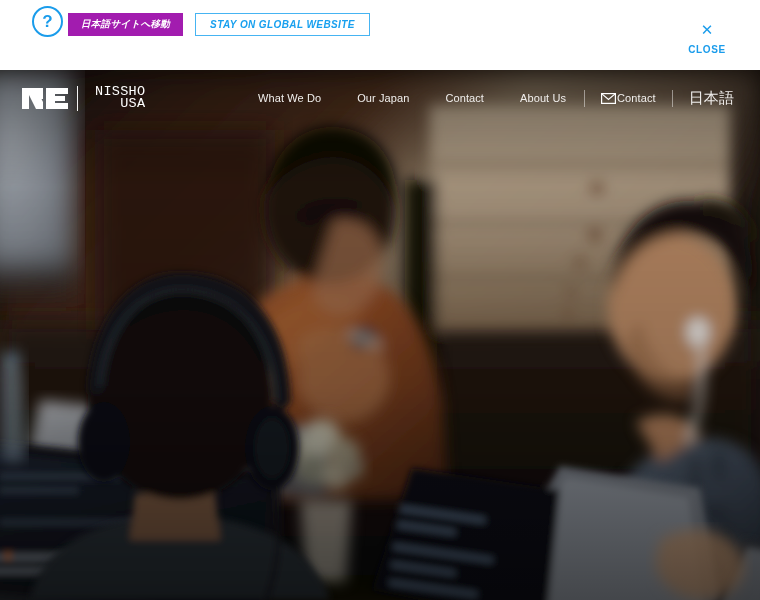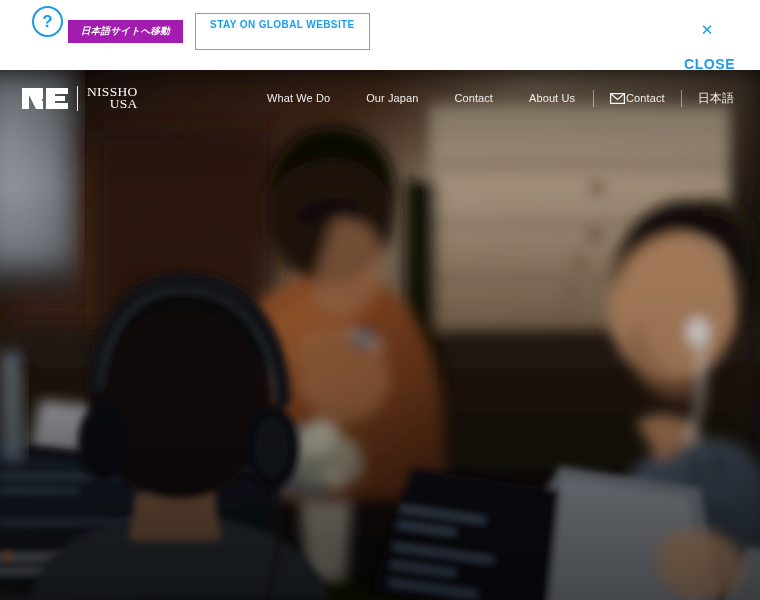--- a/index.html
+++ b/index.html
@@ -62,39 +62,40 @@
     white-space: nowrap;
     font-family: "Liberation Sans", sans-serif;
     font-style: italic;
   }
   .btn-global {
     background: #ffffff;
     color: #18a0ef;
     border: 1px solid #46b4f2;
     font-size: 10px;
     font-weight: bold;
-    padding: 6px 14px 19px;
+    padding: 6px 14px 5px;
     line-height: 10px;
     letter-spacing: 0.4px;
     cursor: pointer;
     white-space: nowrap;
     font-family: "Liberation Sans", sans-serif;
+    font-style: italic;
   }
   .close-box {
     position: absolute; right: 30px; top: 22px;
     width: 46px; text-align: center;
     cursor: pointer; color: #1a9ceb;
   }
   .close-x {
     font-size: 15px; line-height: 15px; font-weight: 500;
     color: #1a9ceb;
   }
   .close-label {
-    font-size: 14px; font-weight: bold; letter-spacing: 0.6px;
-    margin-top: 19px; color: #1a9ceb;
+    font-size: 10px; font-weight: bold; letter-spacing: 0.6px;
+    margin-top: 7px; color: #1a9ceb;
   }
 
   
   .hero {
     position: absolute; top: 70px; left: 0;
     width: 760px; height: 530px;
     overflow: hidden;
     background: #0c0a09;
   }
   .hero-photo { position: absolute; inset: 0; overflow: hidden; }
@@ -114,22 +115,23 @@
     z-index: 30;
   }
   .logo {
     display: flex; align-items: center; gap: 9px;
     margin-left: 22px; cursor: pointer;
   }
   .logo-mark { width: 46px; height: 21px; }
   .logo-sep { width: 1px; height: 25px; background: #ffffff; opacity: .95; }
   .logo-text {
     color: #fff; line-height: 12.5px;
-    font-family: Liberation Serif, serif;
+    font-family: Liberation Mono, monospace;
     letter-spacing: 0.3px;
+    margin-left: 8px;
   }
   .logo-text .l1 { font-size: 13.5px; display:block; }
   .logo-text .l2 { font-size: 13.5px; display:block; text-align: right; }
 
   .main-nav {
     margin-left: auto; margin-right: 22px;
     display: flex; align-items: center;
   }
   .nav-item {
     color: #f0eeec;
@@ -139,21 +141,21 @@
     white-space: nowrap;
     cursor: pointer;
     letter-spacing: 0.1px;
   }
   .nav-divider { width: 1px; height: 17px; background: rgba(255,255,255,0.45); }
   .nav-contact {
     display: flex; align-items: center; gap: 1px;
     padding: 0 16px 0 16px;
   }
   .mail-icon { width: 15px; height: 11px; display:block; }
-  .nav-lang { padding: 0 4px 0 16px; font-size: 12px; }
+  .nav-lang { padding: 0 4px 0 16px; font-size: 15px; }
 </style>
 </head>
 <body>
 
 <div class="page">
 
   <div class="hero">
     <div class="hero-photo">
       <svg viewBox="0 0 760 530" preserveAspectRatio="none" xmlns="http://www.w3.org/2000/svg">
         <defs>

